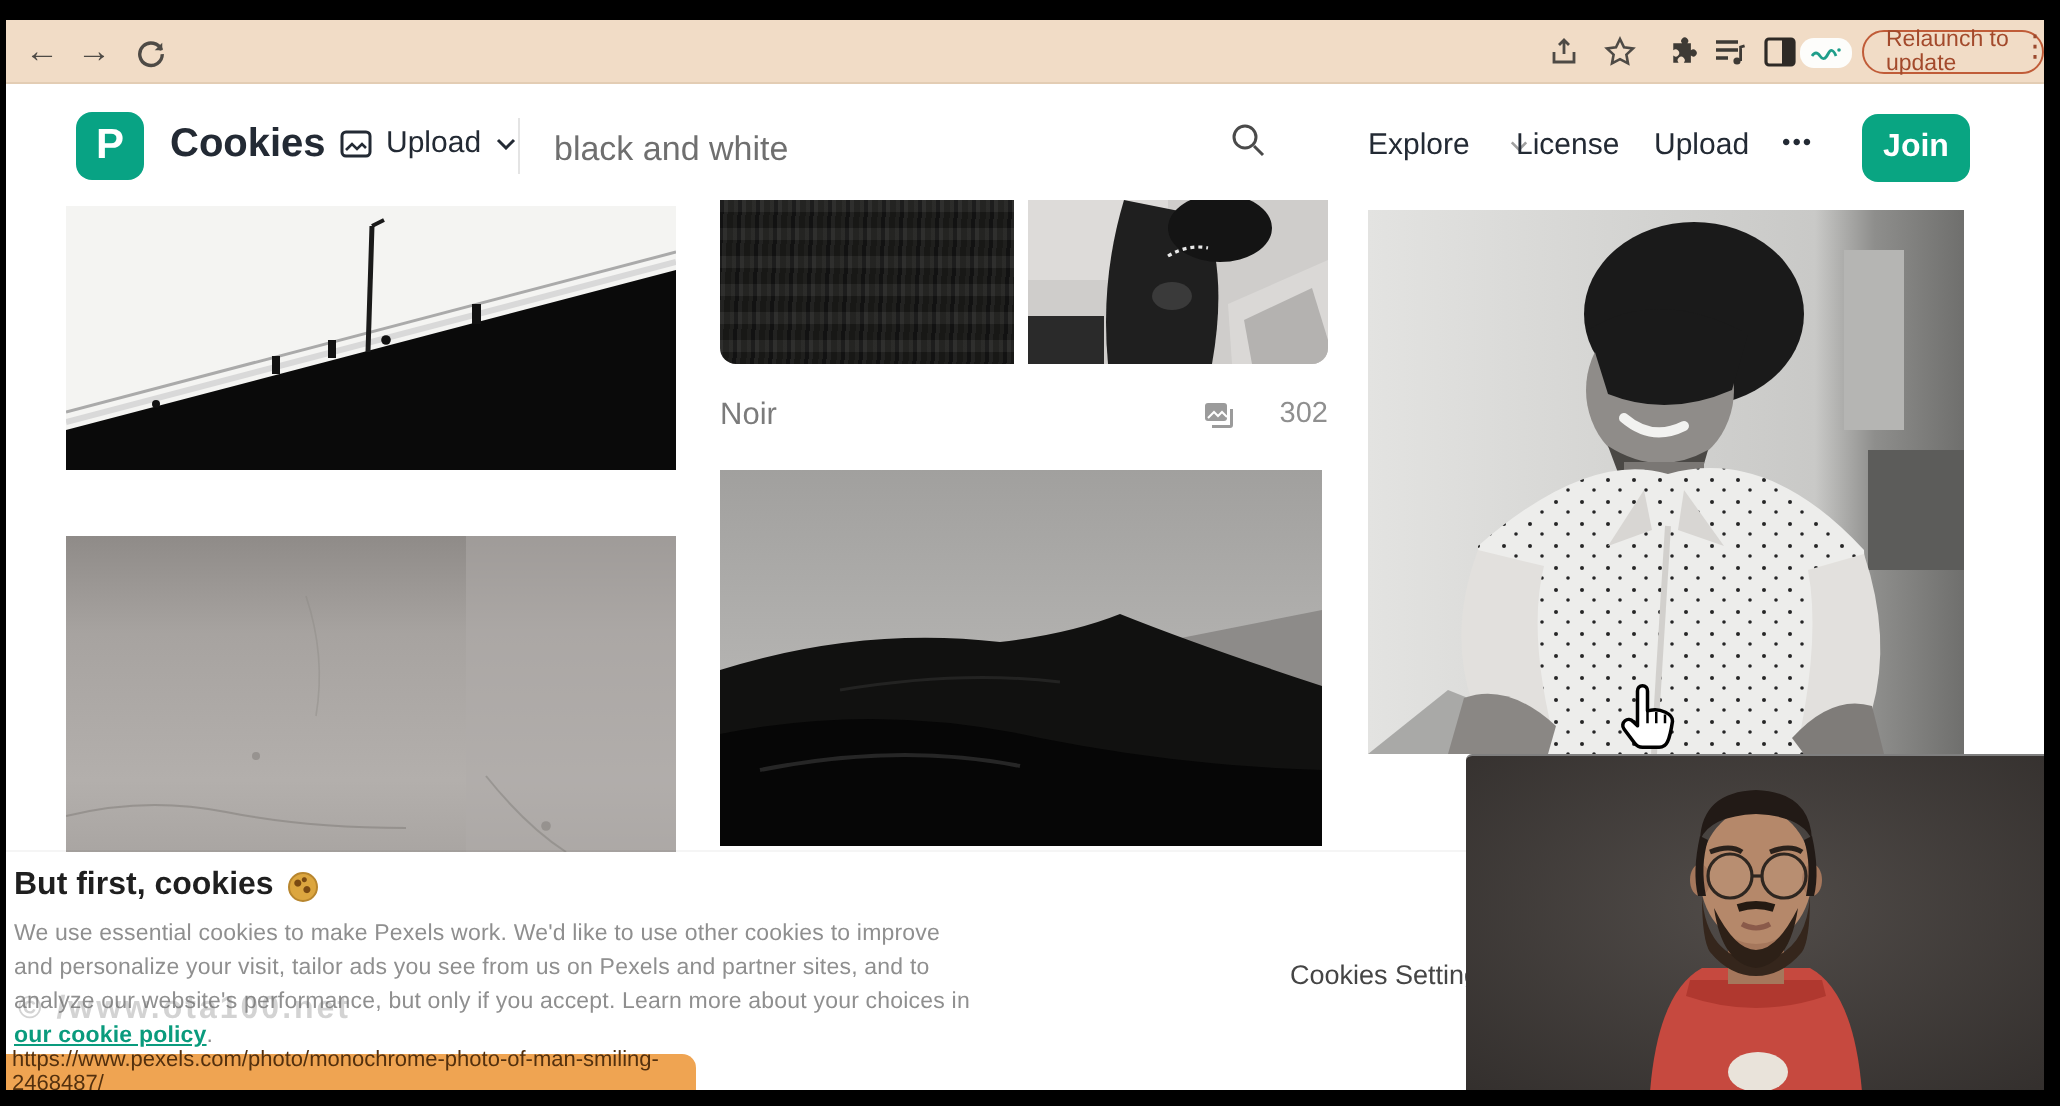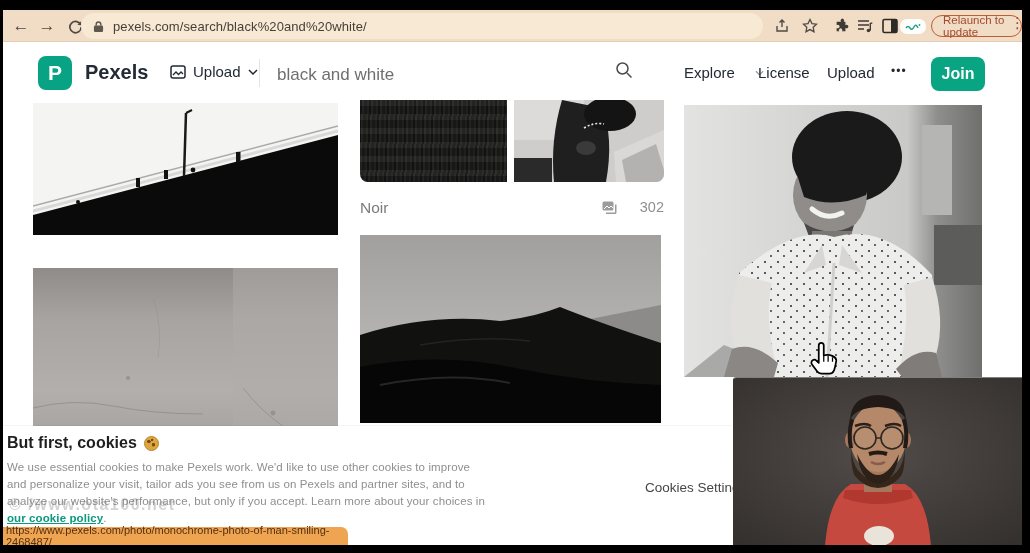--- a/index.html
+++ b/index.html
@@ -95,27 +95,20 @@
 
     <div class="chrome-bar">
       <div class="nav-ic" style="left:6px">←</div>
       <div class="nav-ic" style="left:32px">→</div>
       <div class="nav-ic" style="left:60px">
         <svg width="15" height="15" viewBox="0 0 16 16">
           <path d="M13.6 6.5A6 6 0 1 0 14 8.6" fill="none" stroke="#4e4a45" stroke-width="1.8"></path>
           <path d="M14 2.5v4h-4z" fill="#4e4a45"></path>
         </svg>
       </div>
-      <div class="url-pill">
-        <svg width="11" height="13" viewBox="0 0 12 14">
-          <rect x="1" y="6" width="10" height="7" rx="1.5" fill="#5f584f"></rect>
-          <path d="M3.5 6V4.5a2.5 2.5 0 0 1 5 0V6" fill="none" stroke="#5f584f" stroke-width="1.6"></path>
-        </svg>
-        <span class="url-text">pexels.com/search/black%20and%20white/</span>
-      </div>
       <div class="tb-ic" style="left:768px">
         <svg width="16" height="16" viewBox="0 0 16 16">
           <path d="M3 8v5h10V8" fill="none" stroke="#4e4a45" stroke-width="1.4"></path>
           <path d="M8 9V2M5.5 4.5L8 2l2.5 2.5" fill="none" stroke="#4e4a45" stroke-width="1.4"></path>
         </svg>
       </div>
       <div class="tb-ic" style="left:796px">
         <svg width="16" height="16" viewBox="0 0 16 16">
           <path d="M8 1.5l2 4.1 4.5.6-3.3 3.1.8 4.4L8 11.6l-4 2.1.8-4.4L1.5 6.2 6 5.6z" fill="none" stroke="#4e4a45" stroke-width="1.3"></path>
         </svg>
@@ -143,21 +136,21 @@
           <path d="M2 5q2-3 4 0t4-1 4 1" fill="none" stroke="#1f9e8a" stroke-width="1.4"></path>
           <circle cx="15.5" cy="2" r="0.9" fill="#1f9e8a"></circle>
         </svg>
       </div>
       <div class="relaunch">Relaunch to update</div>
       <div class="kebab">⋮</div>
     </div>
 
     <div class="site-header">
       <div class="logo">P</div>
-      <div class="brand">Pexels</div>
+      <div class="brand">Cookies</div>
       <div class="media-dd">
         <svg width="16" height="14" viewBox="0 0 16 14">
           <rect x="1" y="1" width="14" height="12" rx="2" fill="none" stroke="#232a34" stroke-width="1.5"></rect>
           <path d="M3 10l3-3 2.5 2.5L11 7l2 2" fill="none" stroke="#232a34" stroke-width="1.3"></path>
         </svg>
         <span>Upload</span>
         <svg width="10" height="6" viewBox="0 0 10 6">
           <path d="M1 1l4 4 4-4" fill="none" stroke="#232a34" stroke-width="1.5"></path>
         </svg>
       </div>

